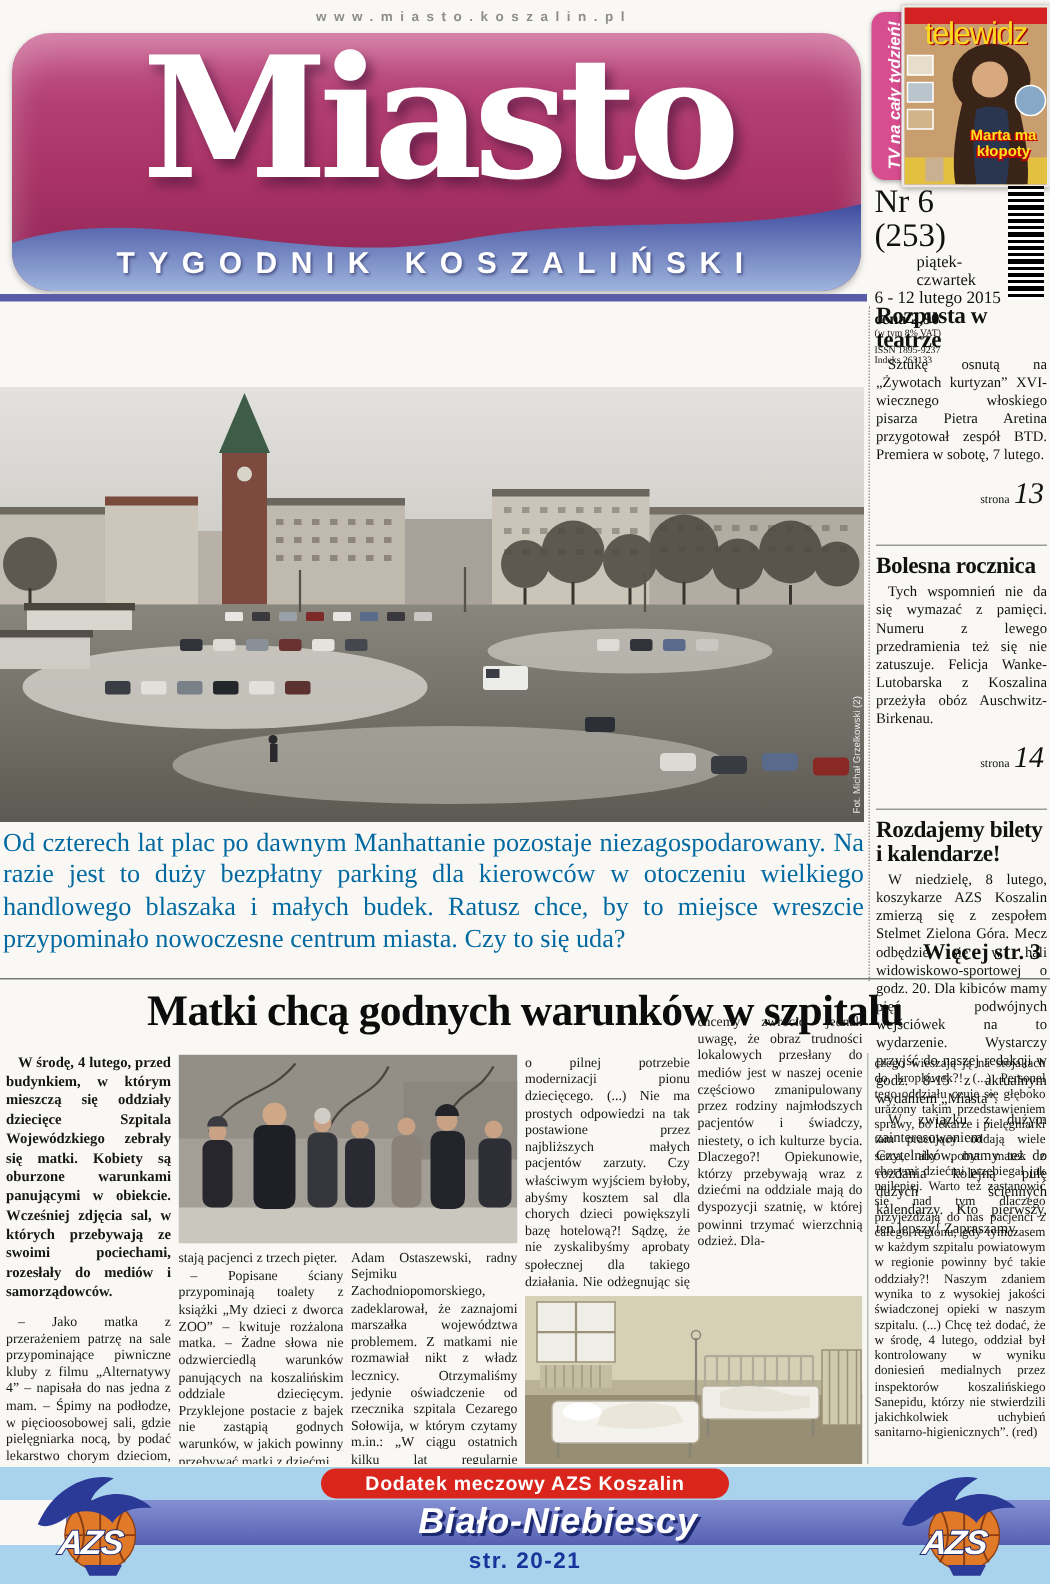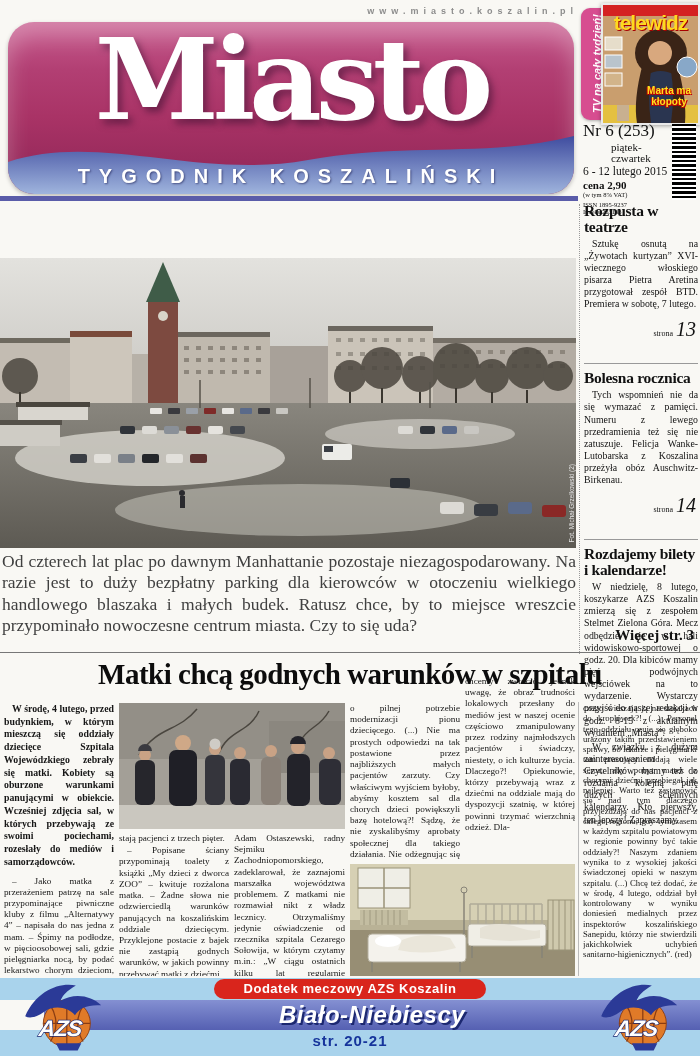--- a/index.html
+++ b/index.html
@@ -1,69 +1,69 @@
 <!DOCTYPE html>
 <html><head>
 <meta charset="utf-8">
 <style>
   html,body{margin:0;padding:0;}
   .page{position:relative;width:700px;height:1056px;background:#f9f8f4;overflow:hidden;
         font-family:"Liberation Serif","DejaVu Serif",serif;color:#111;}
 
   
-  .url{position:absolute;left:0;top:6px;width:578px;text-align:right;
+  .url{position:absolute;left:0;top:6px;width:578px;text-align:center;
        font-family:"Liberation Sans",sans-serif;font-size:9px;font-weight:bold;
-       letter-spacing:5px;color:#8d8d8d;}
+       letter-spacing:5px;color:#8d8d8d;padding-left:27px;}
   .masthead{position:absolute;left:8px;top:22px;width:566px;height:172px;border-radius:26px;
        background:linear-gradient(180deg,#c75a8d 0%,#b23f73 28%,#a93366 55%,#8e2556 100%);
        box-shadow:inset 0 14px 22px rgba(255,255,255,.28), 0 2px 4px rgba(0,0,0,.25);overflow:hidden;}
   .mast-wave{position:absolute;left:0;bottom:0;width:100%;height:66px;}
   .mast-title{position:absolute;left:0;top:-4px;width:100%;text-align:center;
        font-family:"DejaVu Serif",serif;font-weight:bold;font-size:112px;line-height:1.1;color:#fff;
        letter-spacing:-6px;text-shadow:4px 5px 7px rgba(70,20,55,.6);}
   .mast-sub{position:absolute;left:0;bottom:6px;width:100%;text-align:center;
        font-family:"Liberation Sans",sans-serif;font-weight:bold;font-size:20px;
        letter-spacing:9px;color:#fff;text-shadow:1px 1px 2px rgba(10,10,60,.5);}
 
   
   .tv-ribbon{position:absolute;left:581px;top:8px;width:32px;height:112px;background:#d74d90;
        border-radius:9px;display:flex;align-items:center;justify-content:center;box-shadow:0 1px 3px rgba(0,0,0,.3);}
   .tv-ribbon span{writing-mode:vertical-rl;transform:rotate(180deg);white-space:nowrap;
        color:#fff;font-family:"Liberation Sans",sans-serif;font-style:italic;font-weight:bold;font-size:11px;}
   .tv-cover{position:absolute;left:601px;top:3px;width:95px;height:118px;background:#c59a6b;
        border:2px solid #e9e9e9;box-shadow:0 1px 4px rgba(0,0,0,.35);overflow:hidden;}
   .tv-cover .redbar{position:absolute;left:0;top:0;width:100%;height:11px;background:#d42222;}
   .tv-logo{position:absolute;left:0;top:6px;width:100%;text-align:center;
-       font-family:"Liberation Sans",sans-serif;font-weight:bold;font-size:21px;letter-spacing:-1px;
+       font-family:"Liberation Sans",sans-serif;font-weight:normal;font-size:21px;letter-spacing:-1px;
        color:#ffd91e;text-shadow:1px 1px 0 #a80000;}
   .tv-photo{position:absolute;left:0;top:0;width:100%;height:100%;}
   .tv-title{position:absolute;right:2px;bottom:16px;width:54px;text-align:center;
        font-family:"Liberation Sans",sans-serif;font-weight:bold;font-size:10px;line-height:1.05;
        color:#ffe01e;text-shadow:1px 1px 0 #c40000,-1px 1px 0 #c40000;}
 
   
   .issue{position:absolute;left:583px;top:122px;width:86px;line-height:1.05;}
-  .issue .nr{font-size:17px;margin:0 0 2px 0;}
+  .issue .nr{font-size:22px;margin:0 0 2px 0;}
   .issue .days{font-size:11px;margin-left:28px;}
   .issue .date{font-size:11.5px;margin-bottom:3px;}
   .issue .price{font-size:11px;font-weight:bold;}
   .issue .vat{font-size:6.5px;margin-bottom:4px;}
   .issue .issn,.issue .idx{font-size:6.5px;}
   .barcode{position:absolute;left:672px;top:124px;width:24px;height:76px;background:
        repeating-linear-gradient(180deg,#000 0 2px,#fff 2px 4px,#000 4px 7px,#fff 7px 9px);}
 
   
   .blue-rule{position:absolute;left:0;top:196px;width:578px;height:5px;background:#5a5ca9;}
   .headline1{position:absolute;left:0;top:199px;width:578px;margin:0;text-align:center;
        font-weight:bold;font-size:46px;letter-spacing:-1px;color:#0c0c0c;}
   .main-photo{position:absolute;left:0;top:258px;width:576px;height:290px;overflow:hidden;}
   .photo-credit{position:absolute;right:1px;bottom:6px;writing-mode:vertical-rl;transform:rotate(180deg);
        font-family:"Liberation Sans",sans-serif;font-size:6.5px;color:#e8e8e8;}
   .lead{position:absolute;left:2px;top:551px;width:574px;margin:0;font-size:17.5px;line-height:1.22;
-       text-align:justify;color:#404040;}
+       text-align:justify;color:#0369a1;}
   .more{position:absolute;right:6px;top:627px;font-weight:bold;font-size:15px;}
 
   
   .vdiv1{position:absolute;left:579px;top:204px;height:450px;border-left:1px dotted #999;}
   .vdiv2{position:absolute;left:578px;top:702px;height:274px;border-left:1px solid #bbb;}
   .sidebar{position:absolute;left:584px;top:203px;width:114px;}
   .sb-story{border-bottom:1px solid #999;padding-bottom:20px;margin-bottom:6px;}
   .sb-story:last-child{border-bottom:none;}
   .sb-title{margin:0 0 3px 0;font-size:15.5px;font-weight:bold;line-height:1.02;letter-spacing:-.3px;}
   .sb-text{margin:0;font-size:9.8px;line-height:1.24;text-align:justify;text-indent:8px;}

